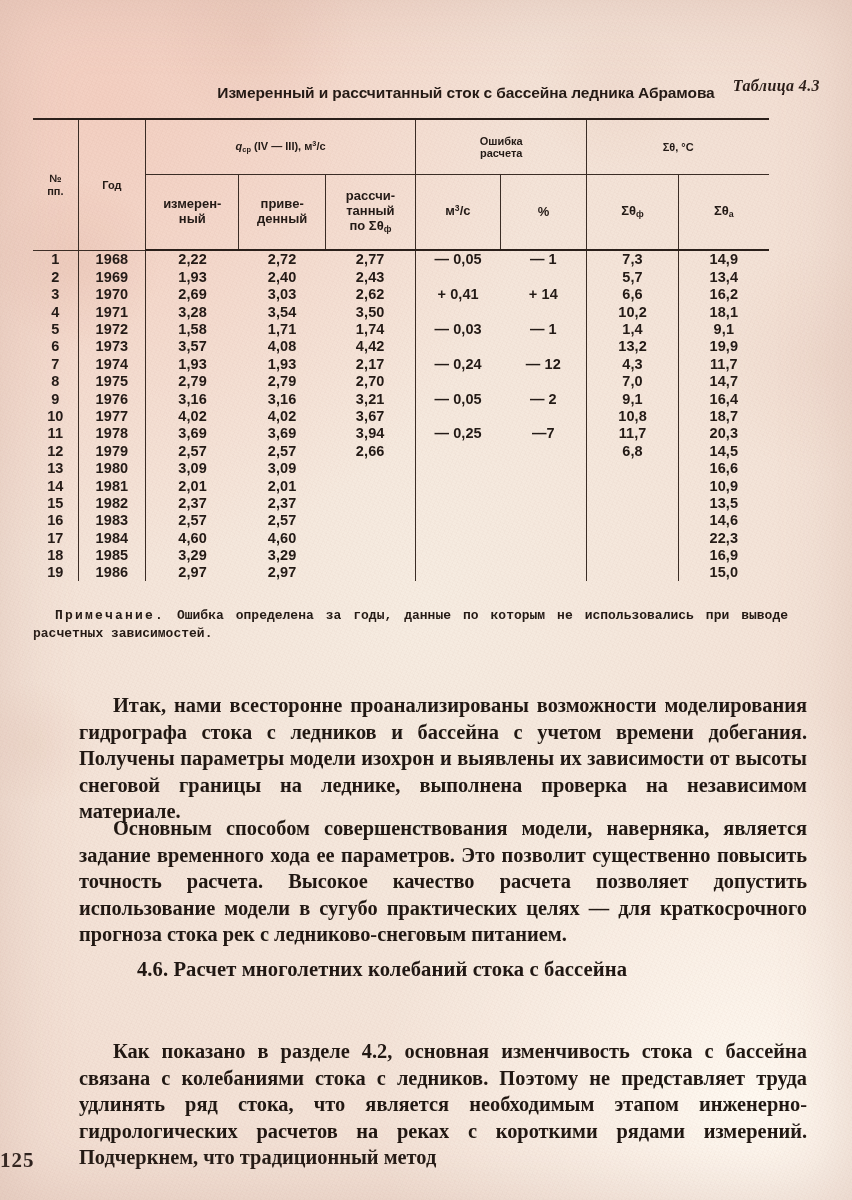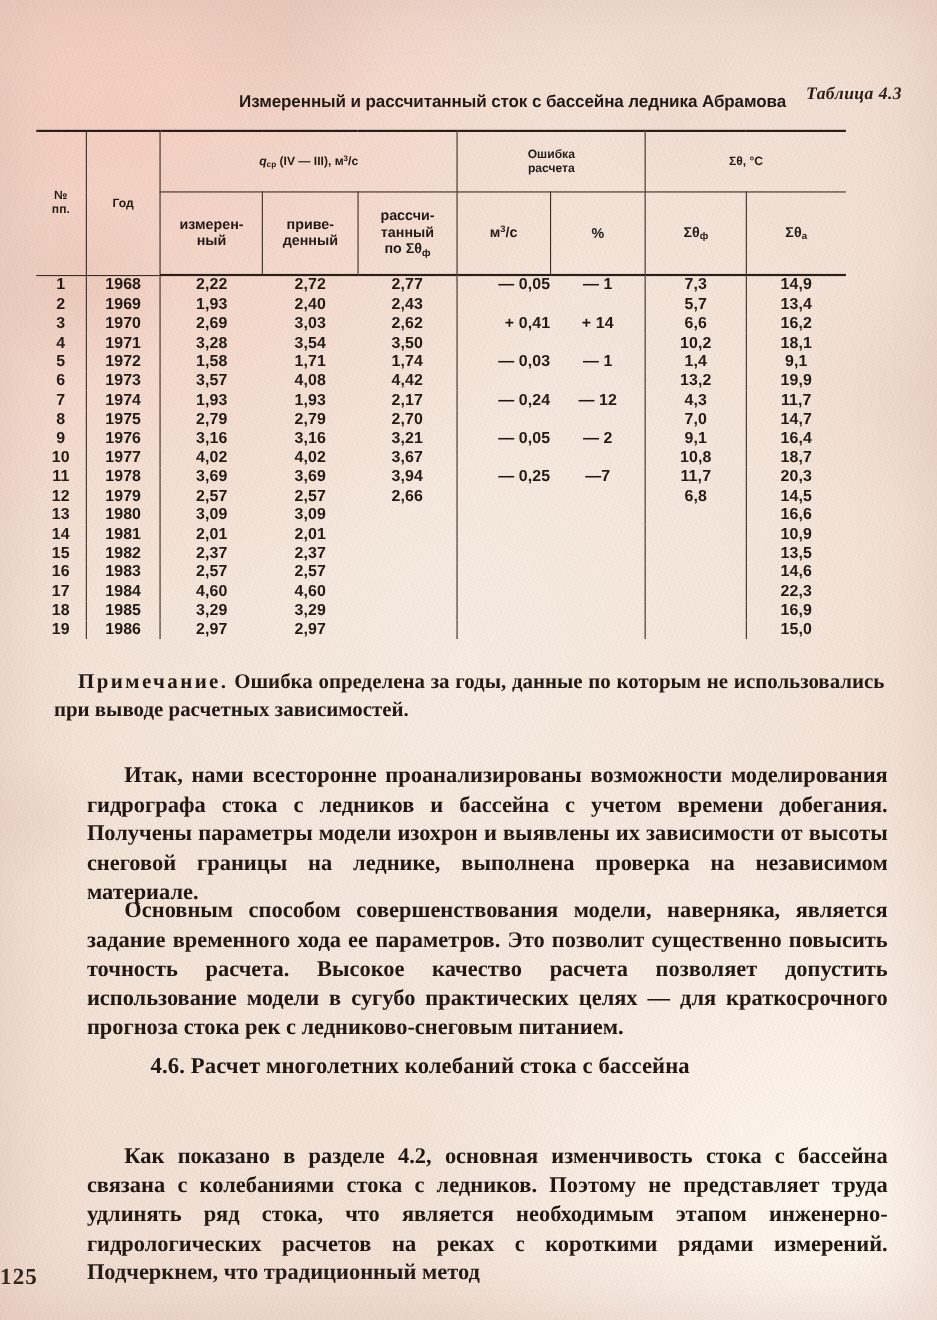--- a/index.html
+++ b/index.html
@@ -79,31 +79,31 @@
     height:17.4px;text-align:center;
     letter-spacing:.1px;
   }
   tbody tr:first-child td{padding-top:7px;}
   tbody tr:last-child td{padding-bottom:6px;}
   td.c-num{width:45px;}
   td.c-year{width:67px;}
   td.c-meas{width:93px;}
   td.c-red{width:87px;}
   td.c-calc{width:90px;}
-  td.c-err{width:85px;text-align:right;}
+  td.c-err{width:85px;}
   td.c-pct{width:87px;}
   td.c-sf{width:91px;}
   td.c-sa{width:91px;}
 
   
   #note{
     position:absolute;left:33px;top:607px;width:755px;
-    font-family:Liberation Serif, serif;
-    font-size:19px;font-weight:bold;line-height:1.38;
-    color:#241a15;text-align:justify;text-indent:22px;margin-left:16px;
+    font-family:Liberation Mono, monospace;
+    font-size:13px;font-weight:bold;line-height:1.38;
+    color:#241a15;text-align:justify;text-indent:22px;
   }
   #note .lead{letter-spacing:2.2px;}
 
   
   .para{
     position:absolute;left:63px;width:728px;
     font-family:"Liberation Serif", serif;
     font-size:20.4px;font-weight:bold;line-height:26.4px;
     color:#211813;text-align:justify;text-indent:34px;
     -webkit-hyphens:none;hyphens:none;margin-left:16px;

